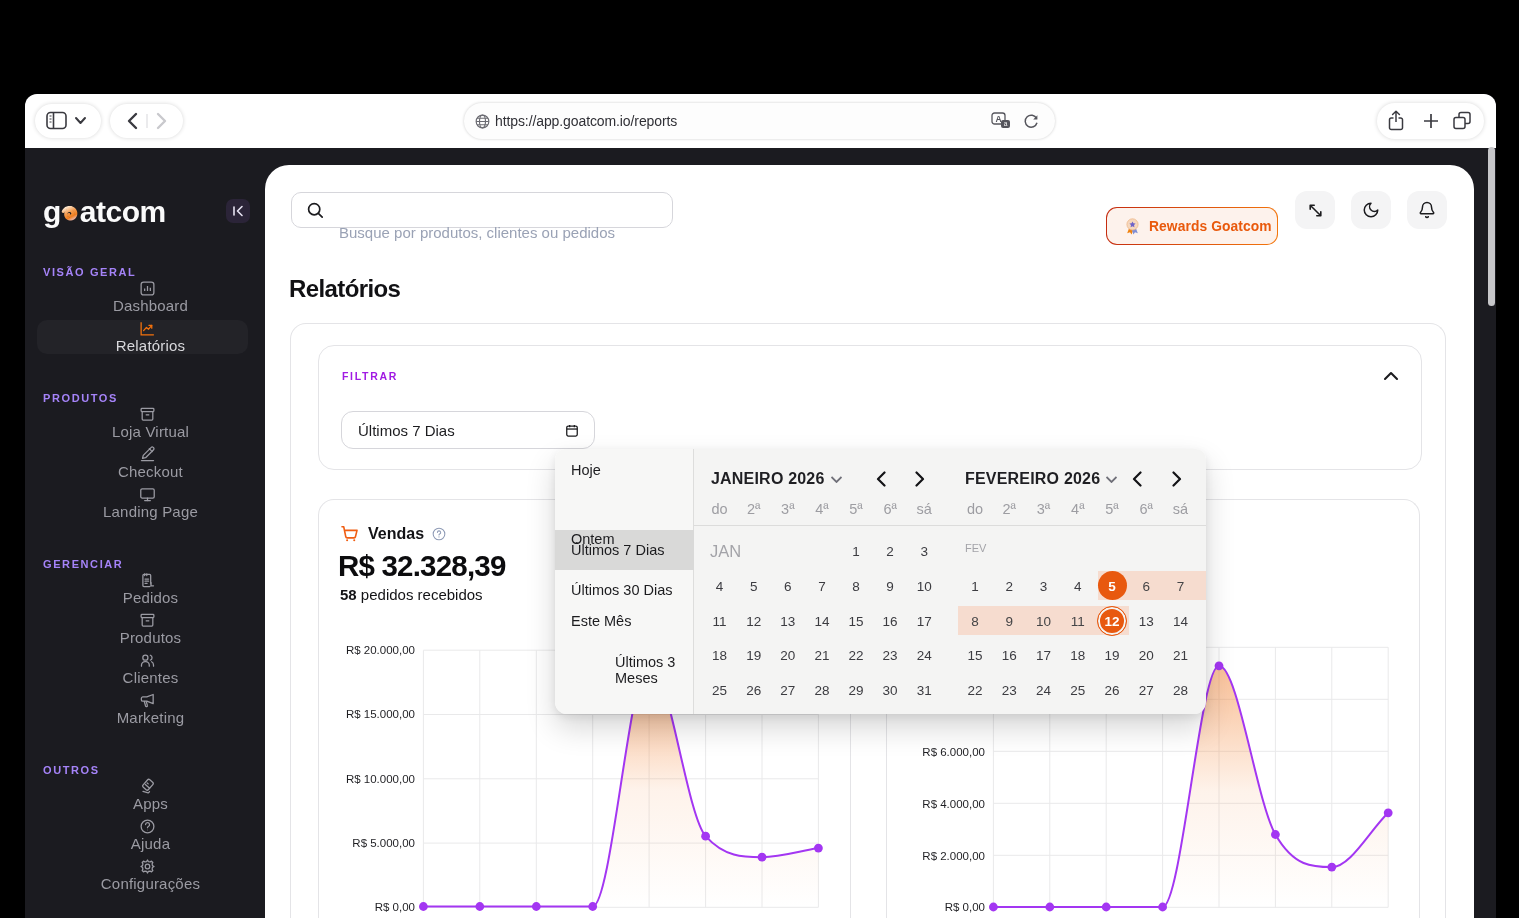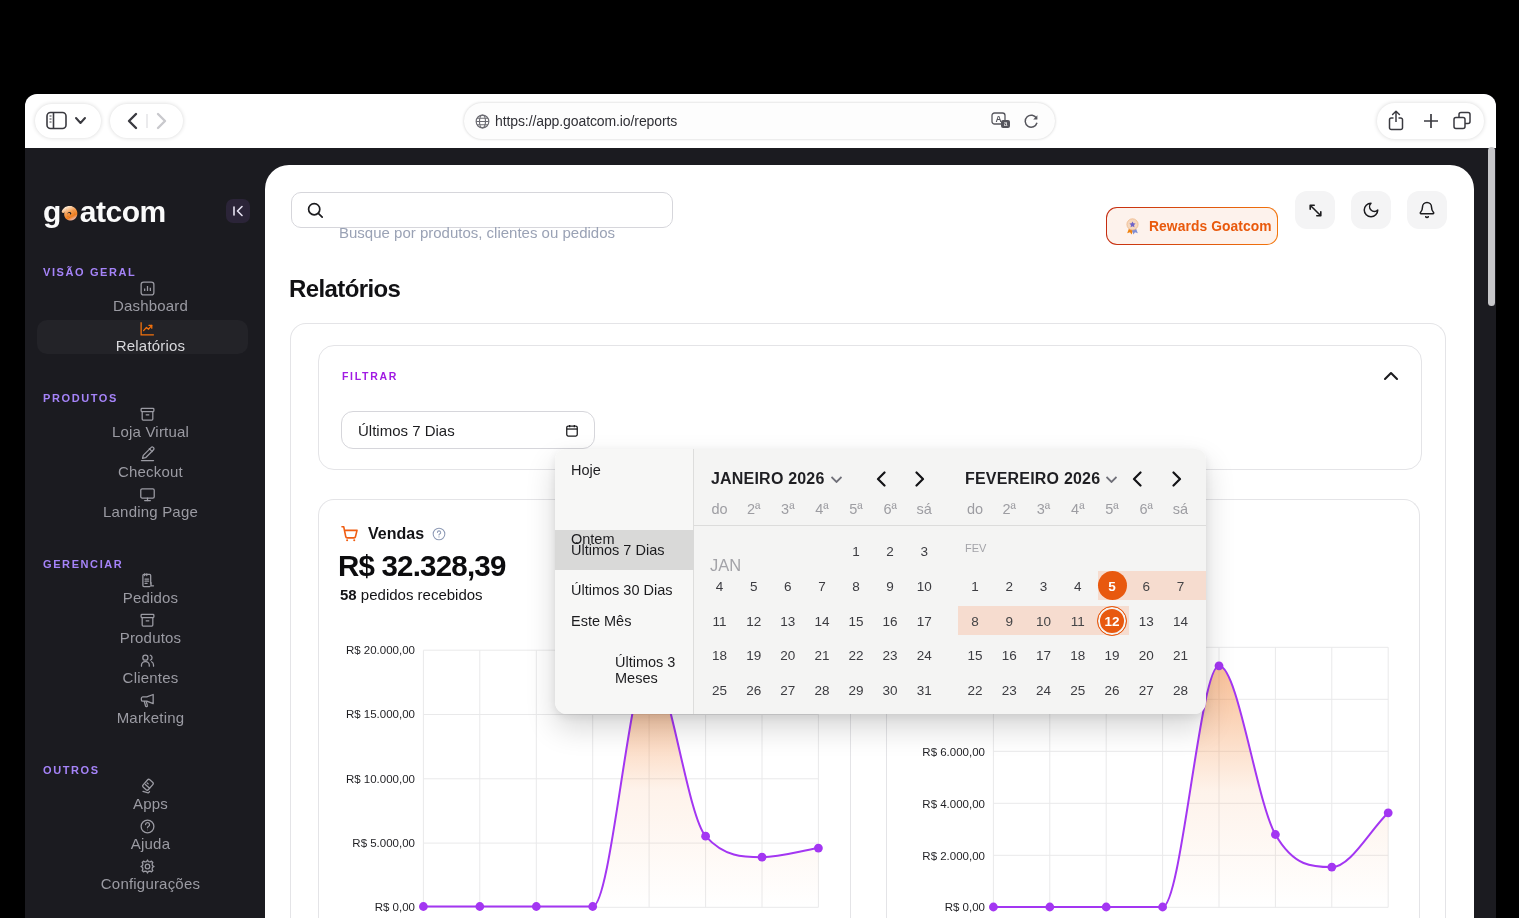--- a/index.html
+++ b/index.html
@@ -433,21 +433,21 @@
     <div class="wd" style="left:196.1px; top:60px;">6ª</div>
     <div class="wd" style="left:230.2px; top:60px;">sá</div>
     <div class="wd" style="left:281.0px; top:60px;">do</div>
     <div class="wd" style="left:315.2px; top:60px;">2ª</div>
     <div class="wd" style="left:349.5px; top:60px;">3ª</div>
     <div class="wd" style="left:383.8px; top:60px;">4ª</div>
     <div class="wd" style="left:418.0px; top:60px;">5ª</div>
     <div class="wd" style="left:452.2px; top:60px;">6ª</div>
     <div class="wd" style="left:486.5px; top:60px;">sá</div>
     <div class="abs" style="left:0; top:76px; width:512px; height:1px; background:#dcdcdb;"></div>
-    <div class="abs" style="left:16px; top:107px; font-size:16.5px; color:#a3a3a8;">JAN</div>
+    <div class="abs" style="left:16px; top:93px; font-size:16.5px; color:#a3a3a8;">JAN</div>
     <div class="dy" style="left:162.0px; top:102px;">1</div>
     <div class="dy" style="left:196.1px; top:102px;">2</div>
     <div class="dy" style="left:230.2px; top:102px;">3</div>
     <div class="dy" style="left:25.6px; top:136.8px;">4</div>
     <div class="dy" style="left:59.7px; top:136.8px;">5</div>
     <div class="dy" style="left:93.8px; top:136.8px;">6</div>
     <div class="dy" style="left:127.9px; top:136.8px;">7</div>
     <div class="dy" style="left:162.0px; top:136.8px;">8</div>
     <div class="dy" style="left:196.1px; top:136.8px;">9</div>
     <div class="dy" style="left:230.2px; top:136.8px;">10</div>

